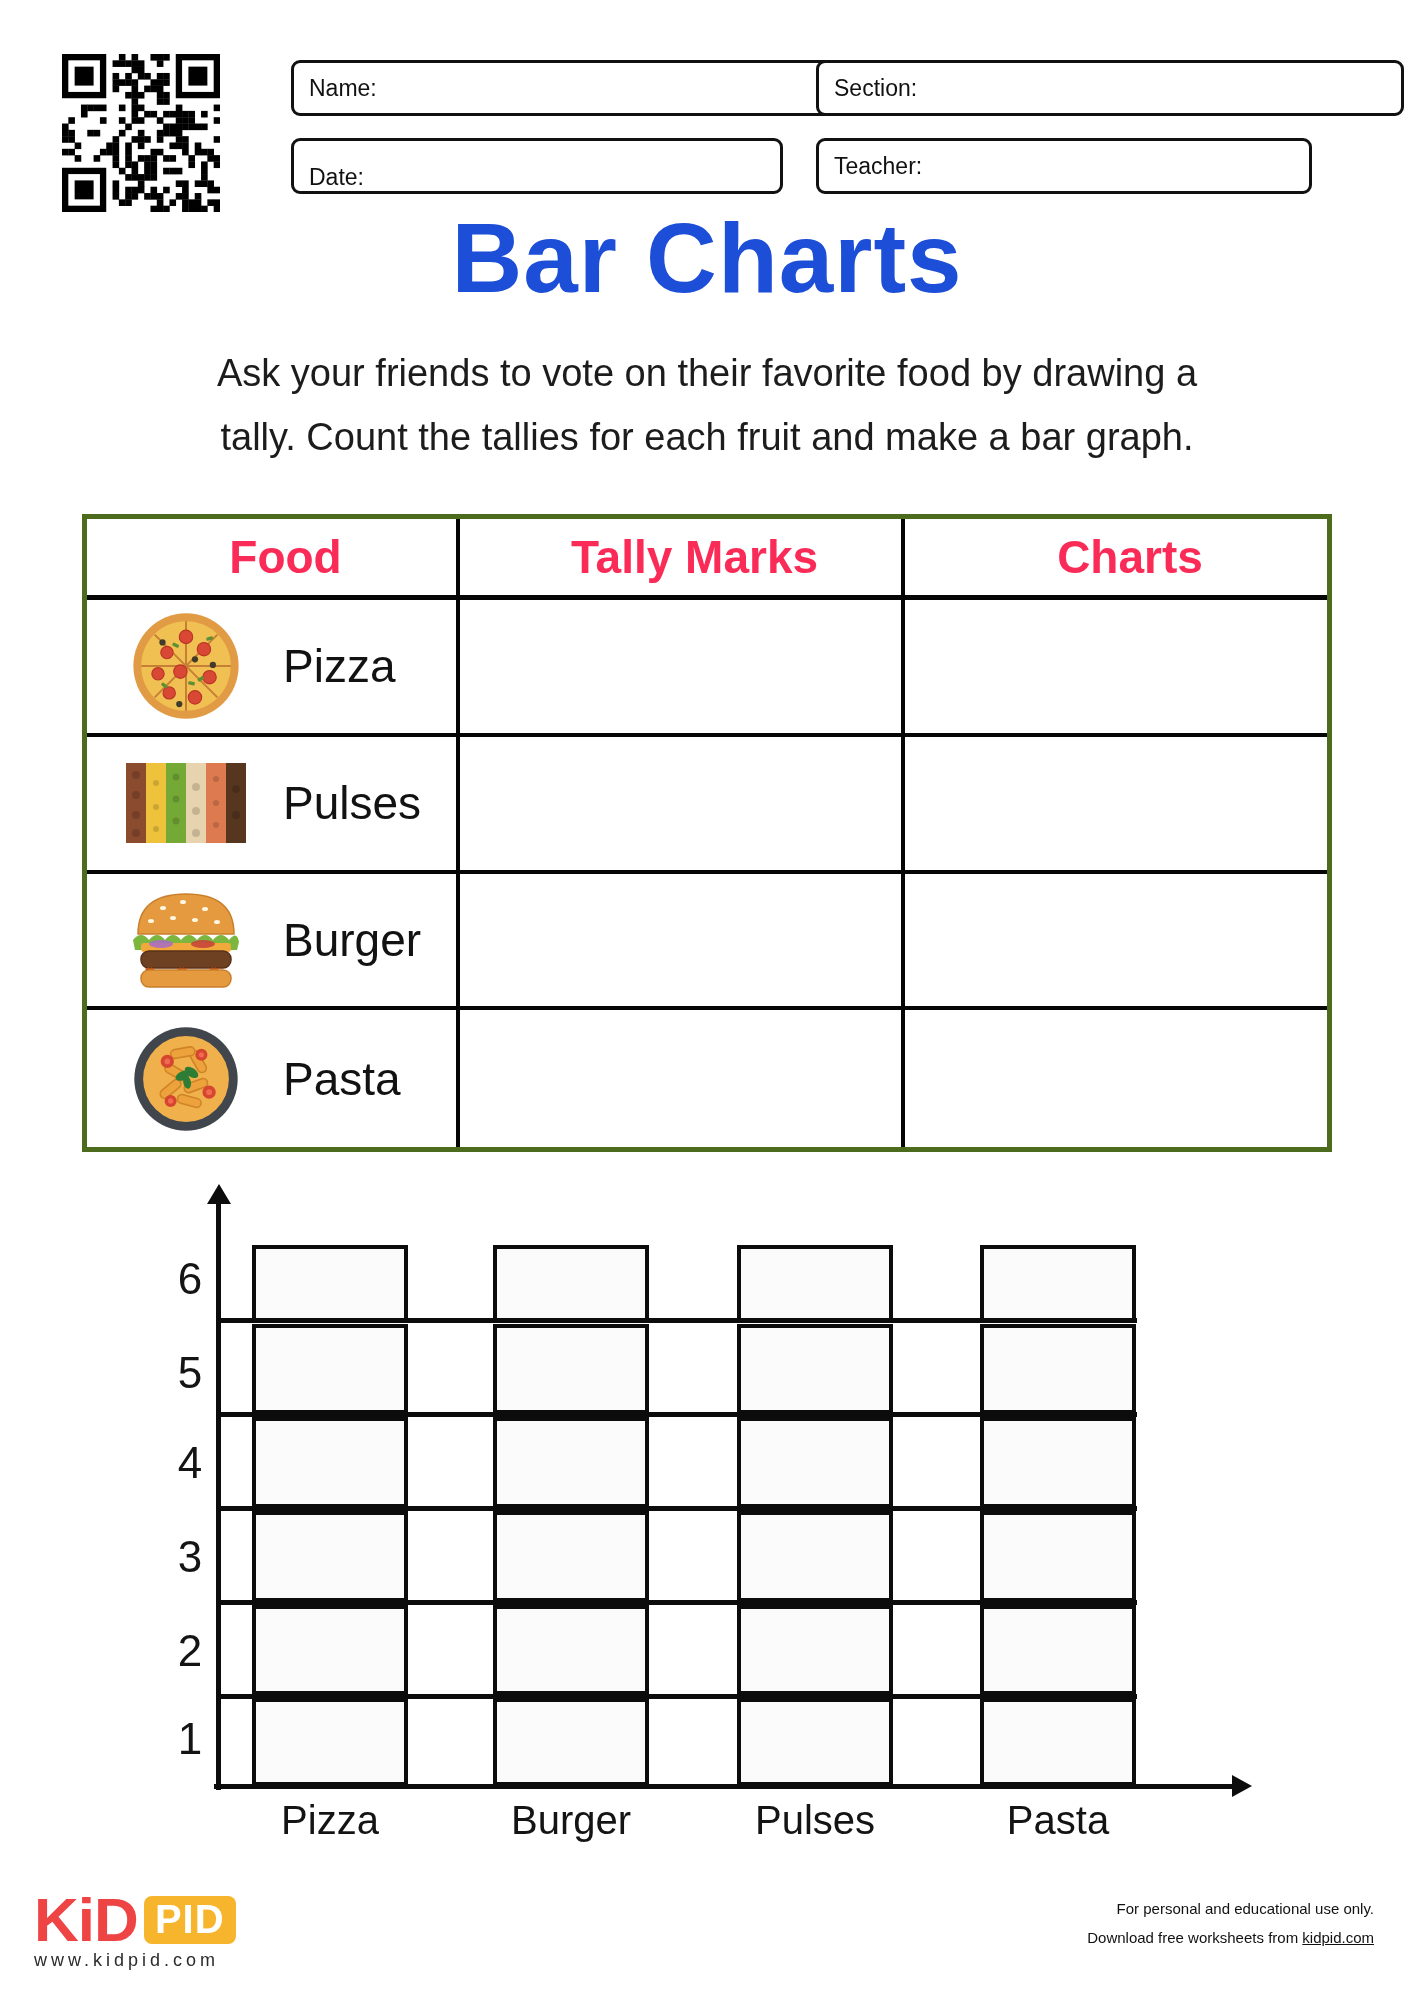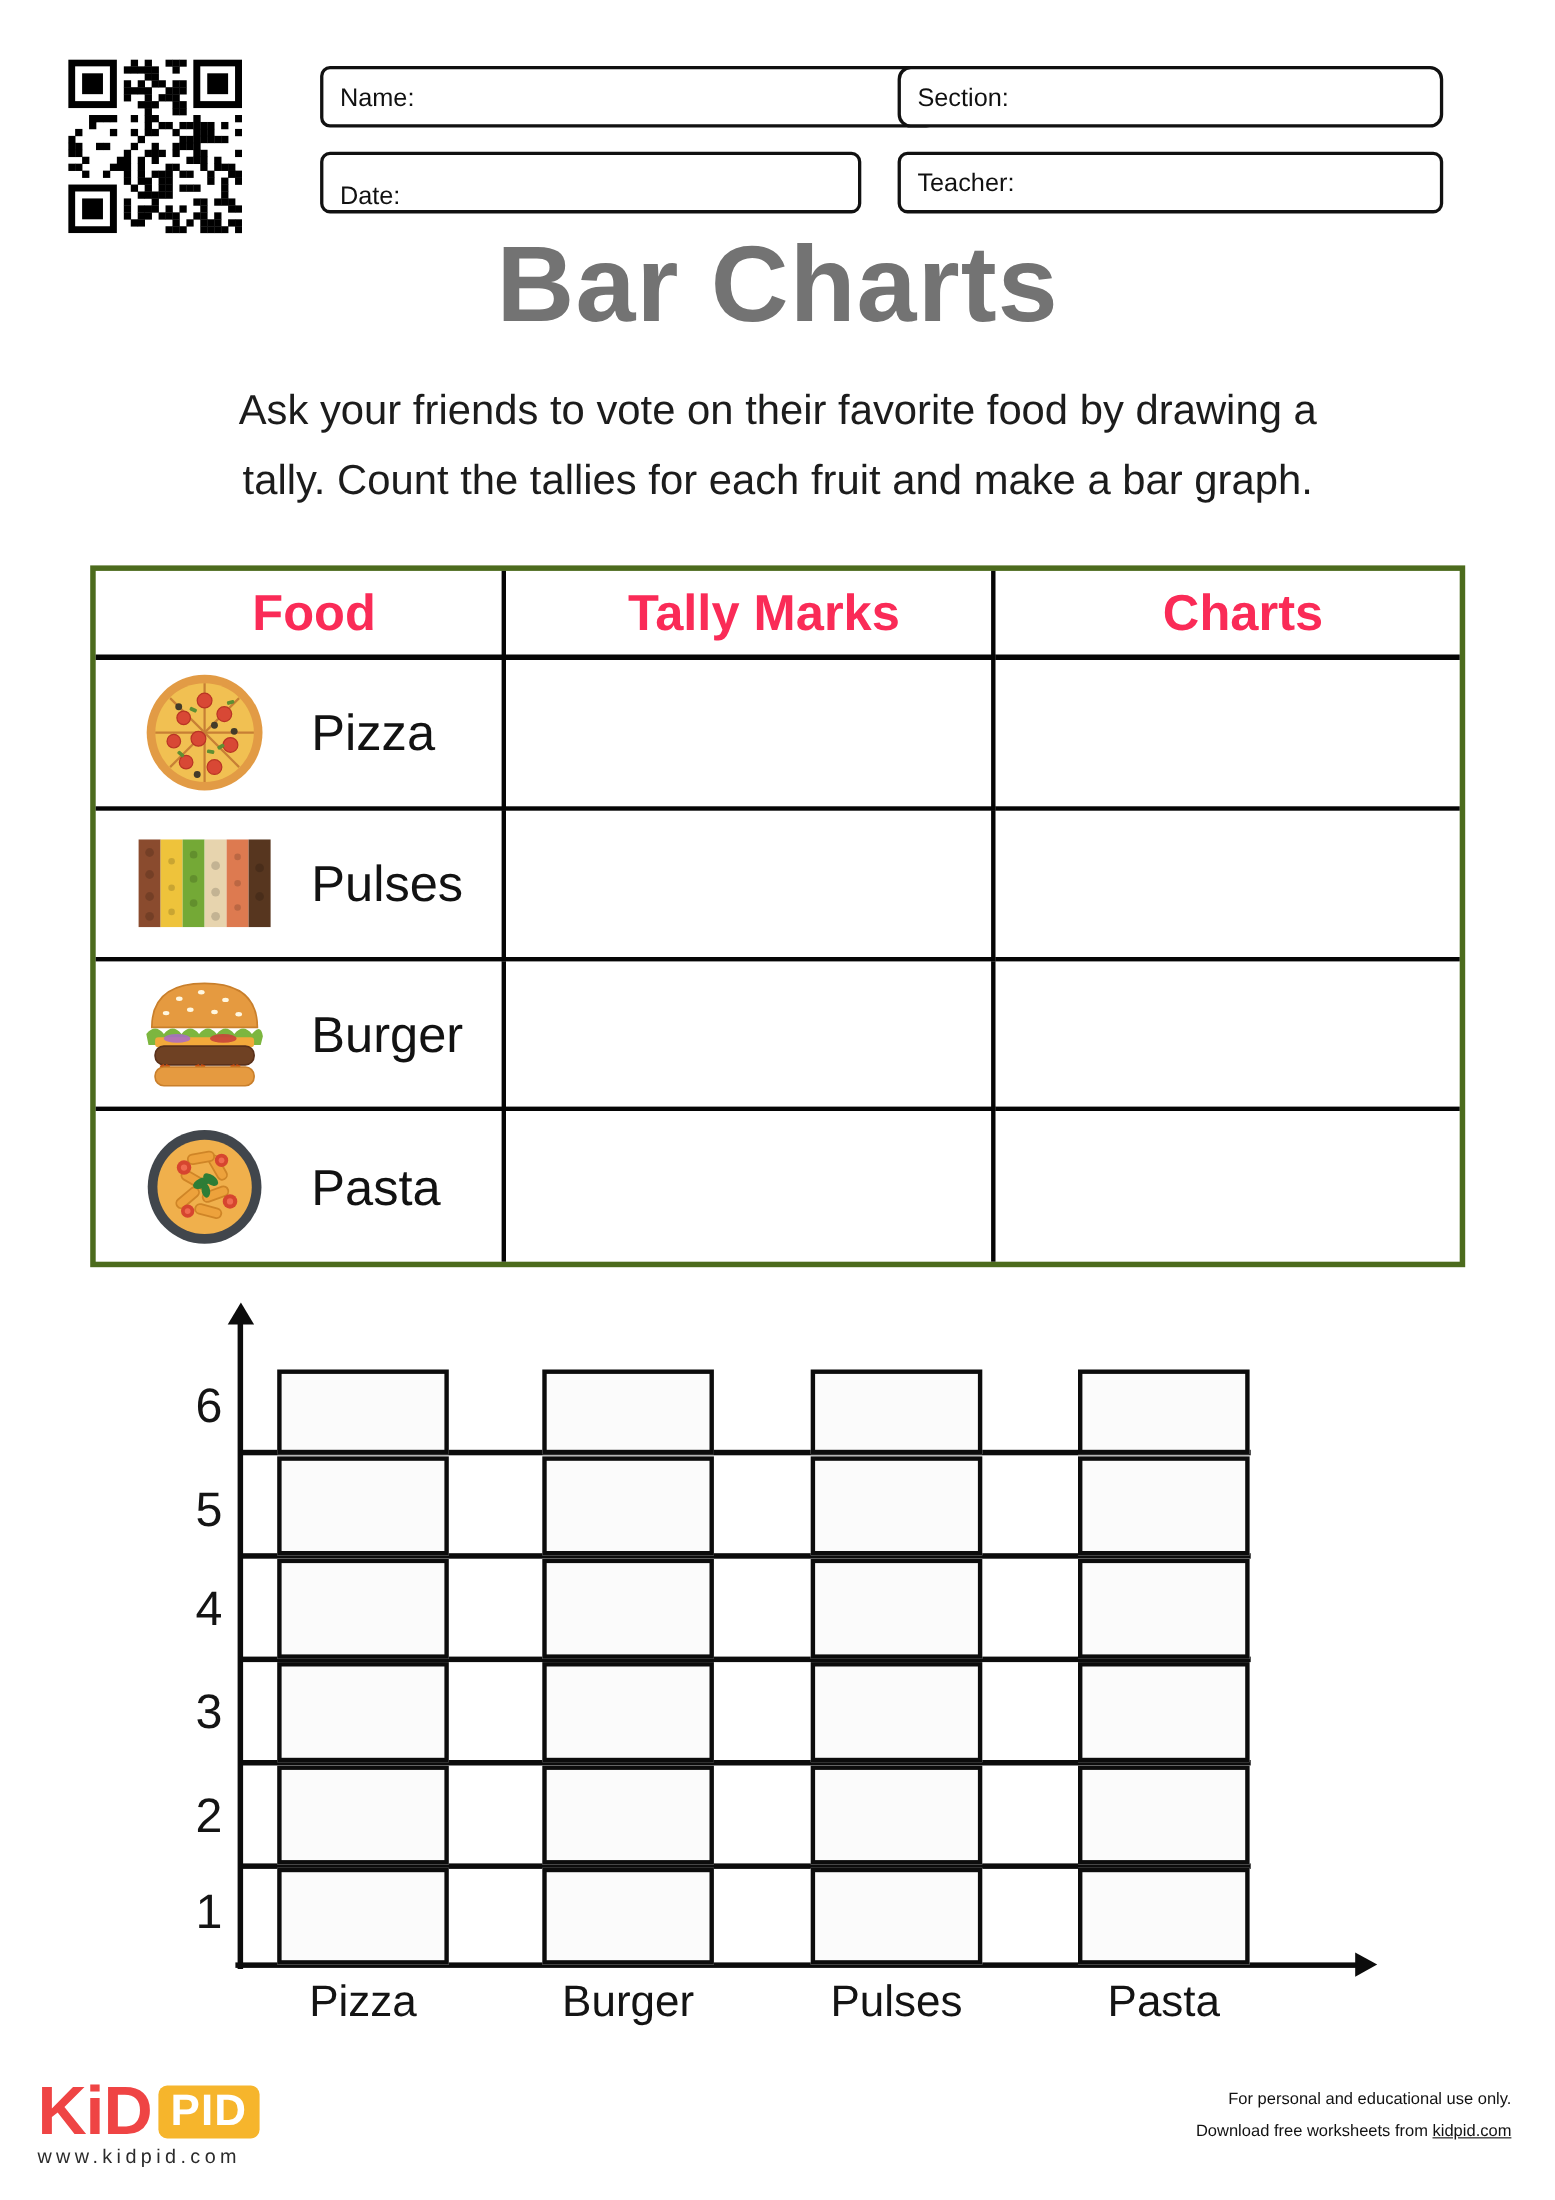--- a/index.html
+++ b/index.html
@@ -11,27 +11,27 @@
   .abs { position:absolute; }
 
   
   .qr { left:62px; top:54px; width:158px; height:158px; }
   .field {
     height:56px; border:3px solid #111; border-radius:9px;
     display:flex; align-items:center; padding-left:15px;
     font-size:23px; color:#111; background:#fff;
   }
   .f-name    { left:291px; top:60px;  width:560px; }
-  .f-section { left:816px; top:60px;  width:496px;border-radius:12px; }
+  .f-section { left:816px; top:60px;  width:588px; }
   .f-date    { left:291px; top:138px; width:492px;align-items:flex-end; }
   .f-teacher { left:816px; top:138px; width:496px; }
 
   .title {
     left:0; right:0; top:202px; text-align:center;
-    font-size:98px; font-weight:800; letter-spacing:1px; color:#737373;
+    font-size:98px; font-weight:800; letter-spacing:1px; color:#1d4ed8;
   }
   .instr { left:0; right:0; text-align:center; font-size:38px; color:#1c1c1c; }
   .instr.l1 { top:352px; }
   .instr.l2 { top:416px; }
 
   
   .ttable {
     left:82px; top:514px; width:1250px; height:638px;
     border:5px solid #4c6b1d; background:#fff;
     display:grid; grid-template-columns:373px 445px 1fr;

